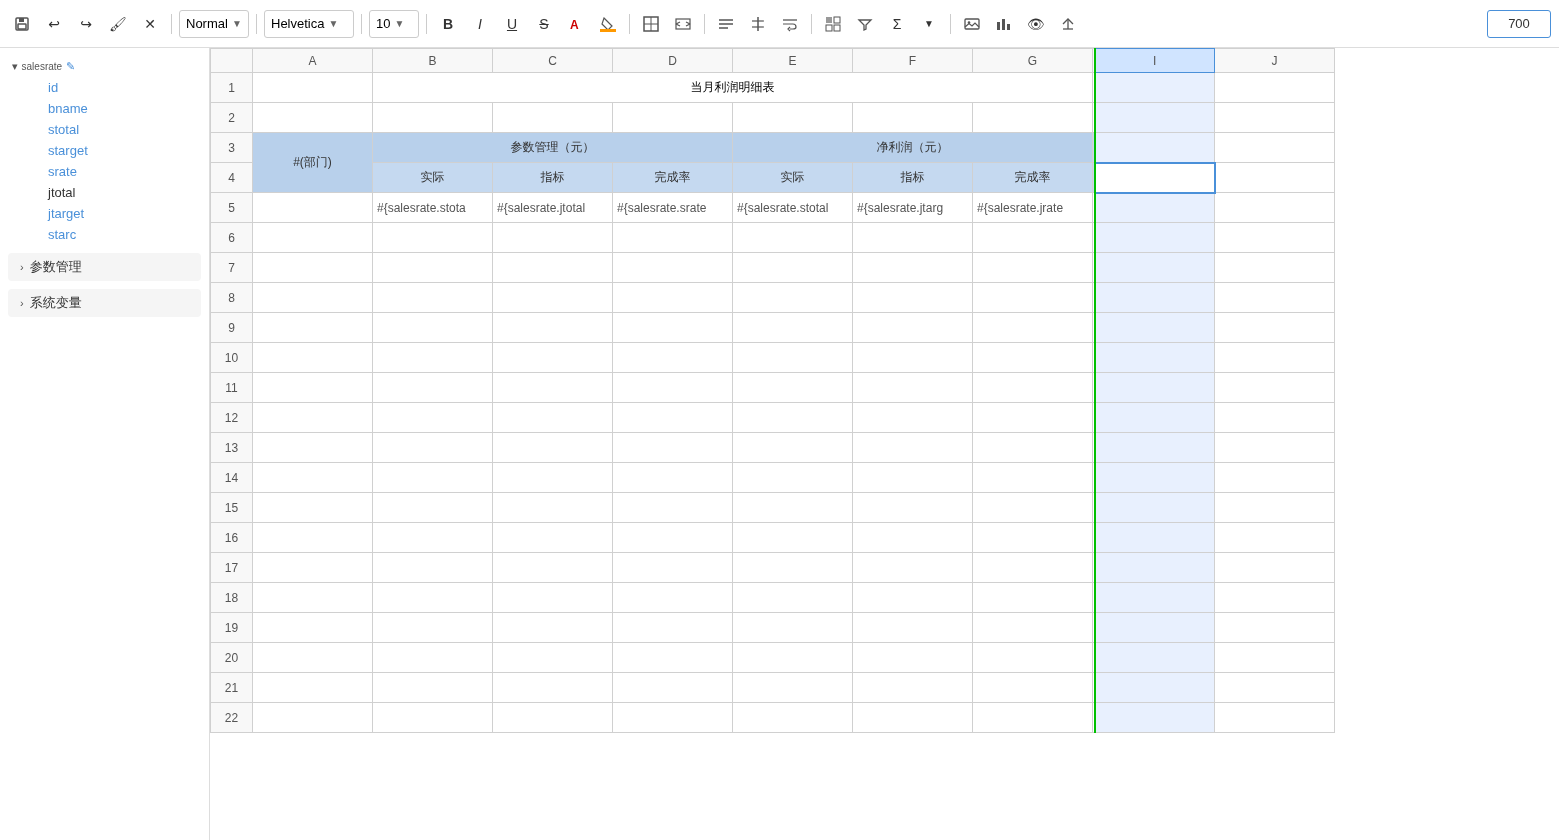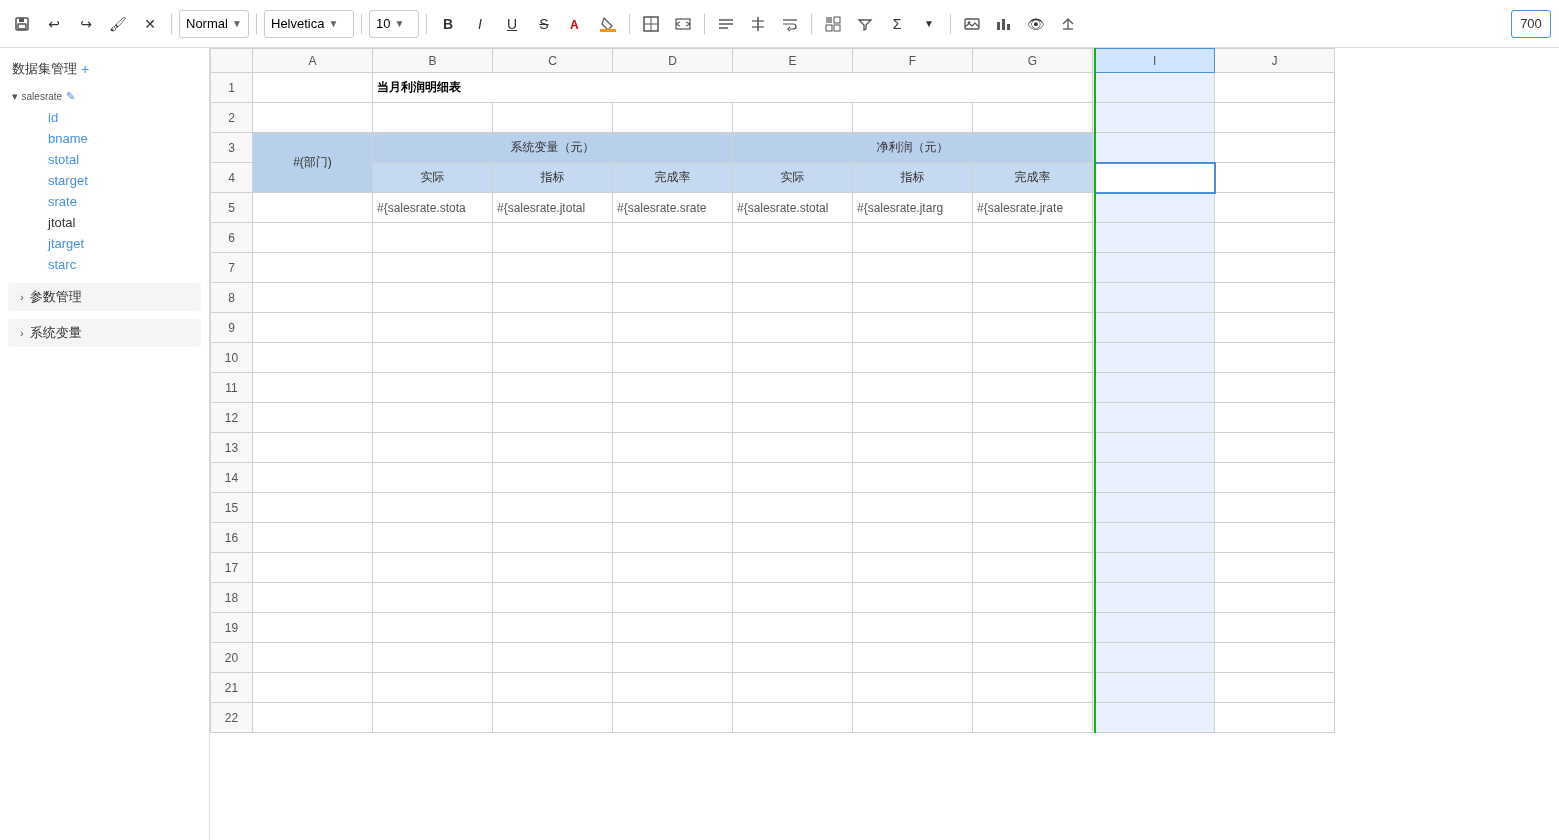--- a/index.html
+++ b/index.html
@@ -24,21 +24,21 @@
     }
     .toolbar-sep { width: 1px; height: 20px; background: #ccc; margin: 0 3px; }
     .toolbar-dropdown {
       height: 28px; padding: 0 6px;
       border: 1px solid #ccc; border-radius: 3px;
       display: flex; align-items: center; gap: 4px; cursor: pointer;
       font-size: 13px; background: #fff; min-width: 70px;
     }
     .toolbar-dropdown .arrow { font-size: 10px; color: #666; }
     .toolbar-number-input {
-      width: 40px; height: 28px;
+      width: 64px; height: 28px;
       border: 1px solid #4a90d9; border-radius: 3px;
       text-align: center; font-size: 13px;
       color: #333;
     }
     .bold { font-weight: bold; }
     .italic { font-style: italic; }
 
     
     .main-layout {
       display: flex;
@@ -145,21 +145,22 @@
       text-align: center;
       color: #555;
       font-size: 12px;
       width: 42px;
     }
     td.cell {
       padding: 0 4px;
       background: #fff;
     }
     td.cell-title {
-      font-weight: bold;
+      text-align: center;
+      font-weight: normal;
       font-size: 15px;
       background: #fff;
     }
     td.cell-header-blue {
       background: #b8d0eb;
       text-align: center;
       font-size: 12px;
       color: #333;
     }
     td.cell-subheader-blue {
@@ -326,24 +327,20 @@
   </button>
 
   <div style="flex:1"></div>
 
   <input class="toolbar-number-input" type="text" value="700" style="">
 </div>
 
 <div class="main-layout">
 
   <div class="sidebar">
-    <div class="sidebar-header">
-      <span>数据集管理</span>
-      <span class="plus">+</span>
-    </div>
 
     <div class="dataset-item">
       <span class="arrow">▾</span>
       <span class="dataset-name">salesrate</span>
       <span class="edit-icon">✎</span>
     </div>
 
     <div class="field-list">
       <div class="field-item">id</div>
       <div class="field-item">bname</div>
@@ -424,21 +421,21 @@
           <td class="cell"></td>
           <td class="cell"></td>
           <td class="cell green-line" style="padding:0;width:2px;"></td>
           <td class="cell col-I-selected"></td>
           <td class="cell"></td>
         </tr>
 
         <tr class="data-row">
           <td class="row-num">3</td>
           <td class="cell cell-header-blue" rowspan="2">#(部门)</td>
-          <td class="cell cell-header-blue" colspan="3">系统变量（元）</td>
+          <td class="cell cell-header-blue" colspan="3">参数管理（元）</td>
           <td class="cell cell-header-blue" colspan="3">净利润（元）</td>
           <td class="cell green-line" style="padding:0;width:2px;background:#c5d9f0"></td>
           <td class="cell col-I-selected"></td>
           <td class="cell"></td>
         </tr>
 
         <tr class="data-row">
           <td class="row-num">4</td>
           <td class="cell cell-subheader-blue">实际</td>
           <td class="cell cell-subheader-blue">指标</td>

